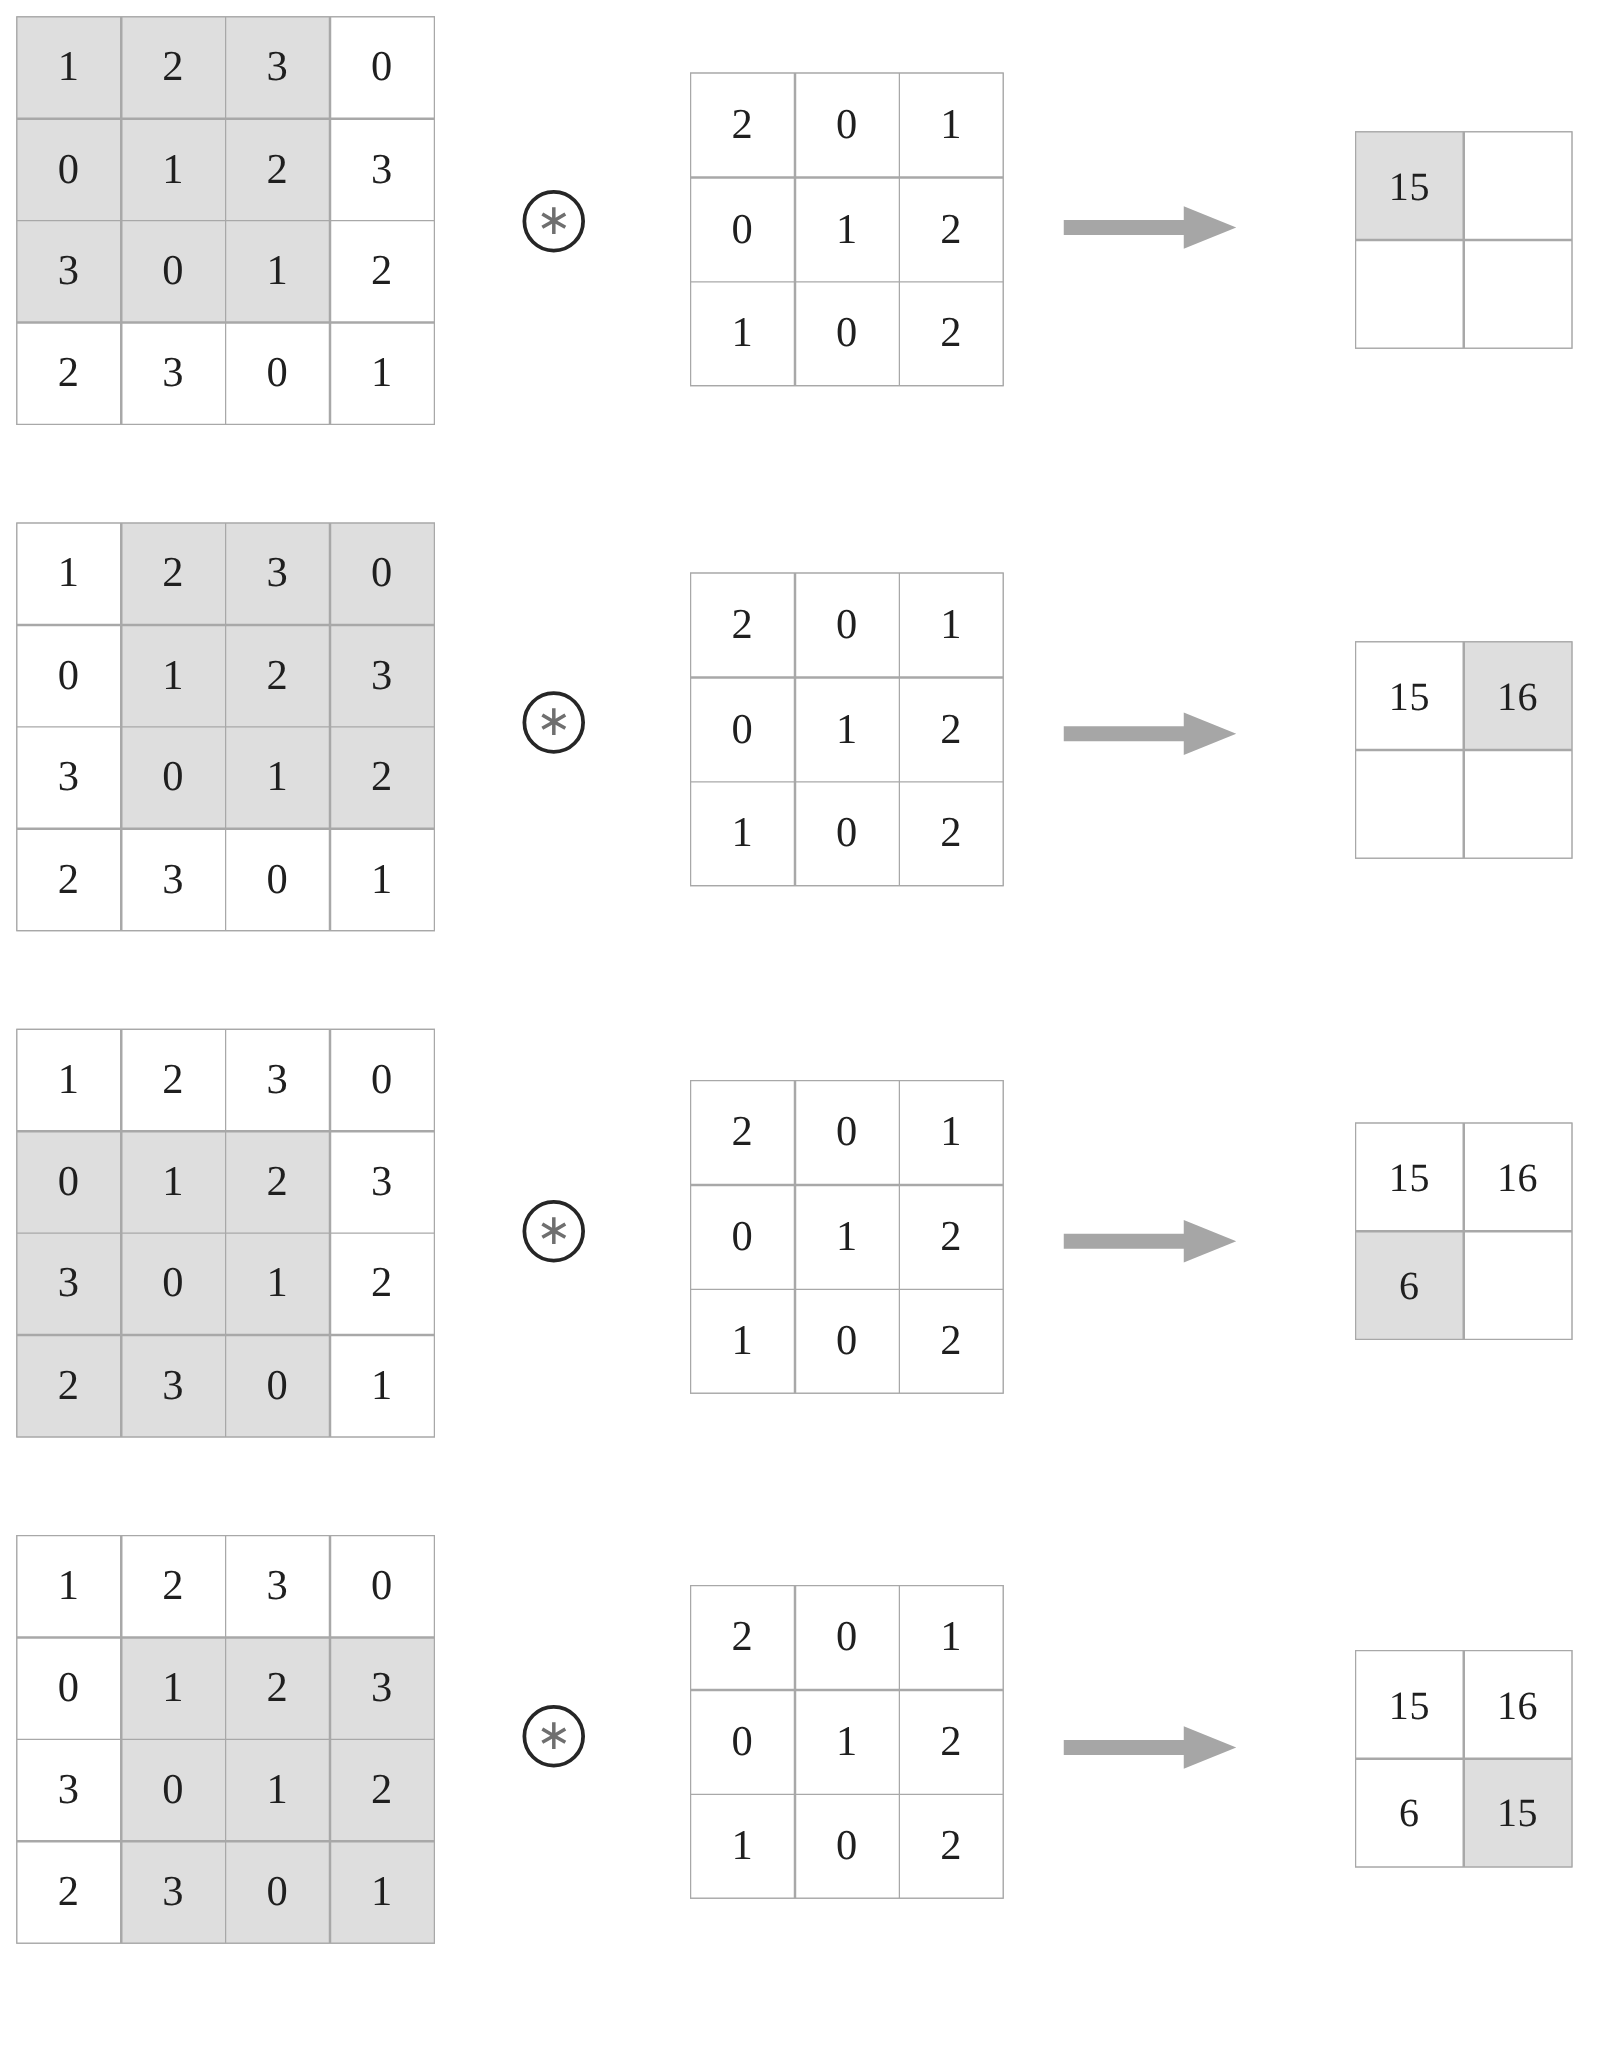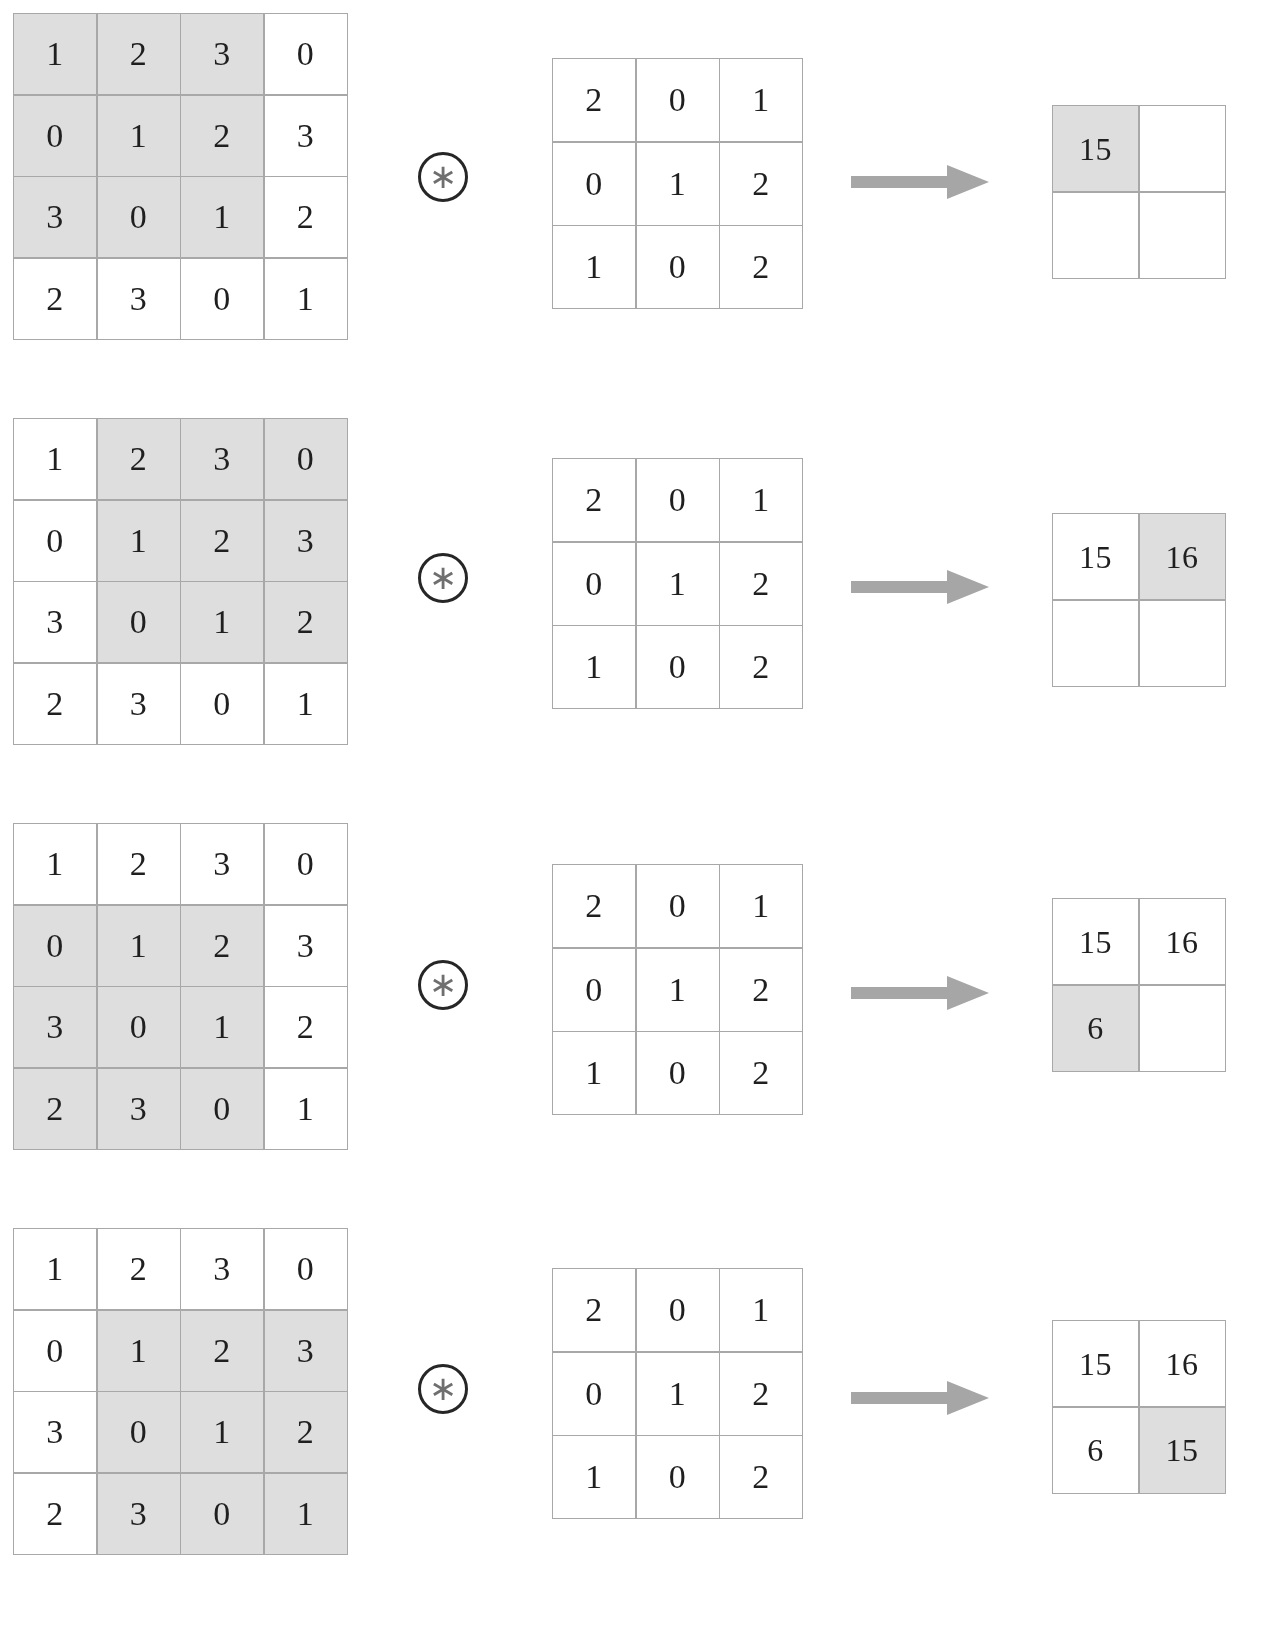--- a/index.html
+++ b/index.html
@@ -113,21 +113,21 @@
     height: 0;
     border-top: 17px solid transparent;
     border-bottom: 17px solid transparent;
     border-left: 42px solid #a6a6a6;
   }
 
   
   .grid.output {
     grid-template-columns: repeat(2, 85px);
     grid-template-rows: repeat(2, 85px);
-    left: 1052px;
+    left: 1084px;
   }
   .grid.output .cell {
     font-size: 32px;
   }
 </style>
 </head>
 <body>
 
 <div id="figure">
     <div class="conv-row r0"></div>

